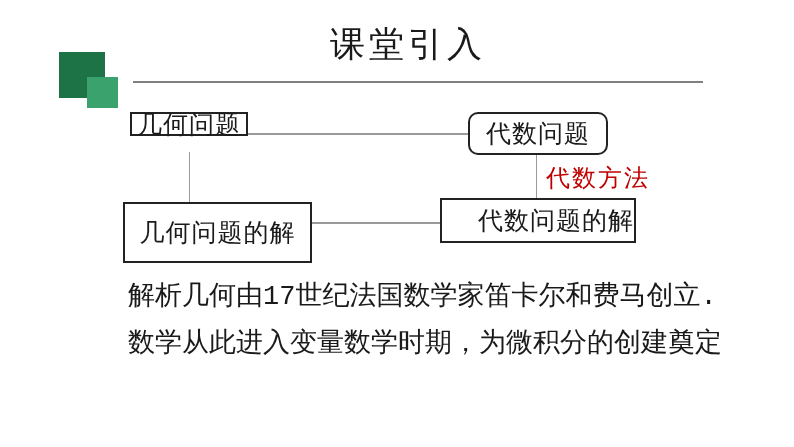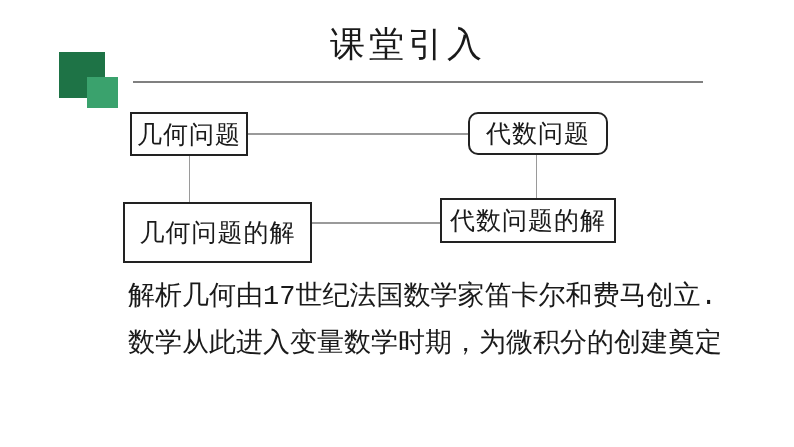--- a/index.html
+++ b/index.html
@@ -52,24 +52,24 @@
     border: 2px solid #222222;
     background: #ffffff;
     display: flex;
     align-items: center;
     justify-content: center;
     font-size: 25px;
     letter-spacing: 1px;
     white-space: nowrap;
     z-index: 3;
   }
-  .box1 { left: 130px; top: 112px; width: 118px; height: 44px; font-family: Liberation Serif, serif; }
+  .box1 { left: 130px; top: 112px; width: 118px; height: 24px; font-family: Liberation Serif, serif; }
   .box2 { left: 468px; top: 112px; width: 140px; height: 43px; border-radius: 10px; }
   .box3 { left: 123px; top: 202px; width: 189px; height: 61px; }
-  .box4 { left: 440px; top: 198px; width: 176px; height: 45px; }
+  .box4 { left: 440px; top: 198px; width: 196px; height: 45px; justify-content: flex-end; }
   .conn {
     position: absolute;
     background: #9a9a9a;
     z-index: 1;
   }
   .conn-h1 { left: 248px; top: 133px; width: 220px; height: 2px; }
   .conn-v1 { left: 189px; top: 152px; width: 1px;  height: 50px; }
   .conn-v2 { left: 536px; top: 155px; width: 1px;  height: 43px; }
   .conn-h2 { left: 312px; top: 222px; width: 128px; height: 2px; }
   .edge-label {
@@ -116,19 +116,20 @@
   </div>
 
   <div class="box box3">
     <span>几何问题的解</span>
   </div>
 
   <div class="box box4">
     <span>代数问题的解</span>
   </div>
 
+  <div class="edge-label" style="color: rgb(192, 0, 0);">代数方法</div>
 
   <div class="body-text">
     <div class="body-line">解析几何由17世纪法国数学家笛卡尔和费马创立.</div>
     <div class="body-line">数学从此进入变量数学时期，为微积分的创建奠定</div>
   </div>
 
 </div>
 
 </body></html>

